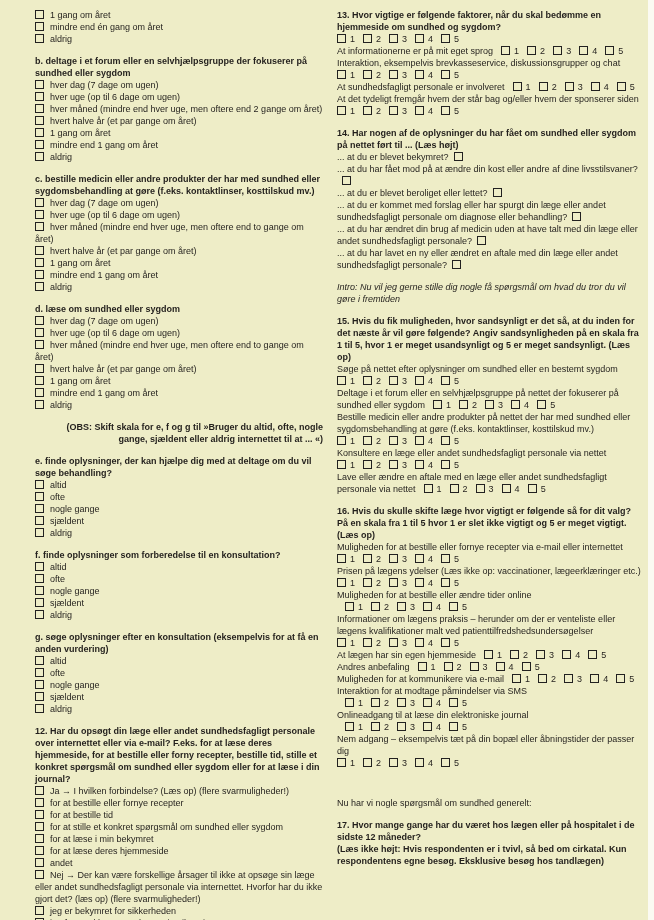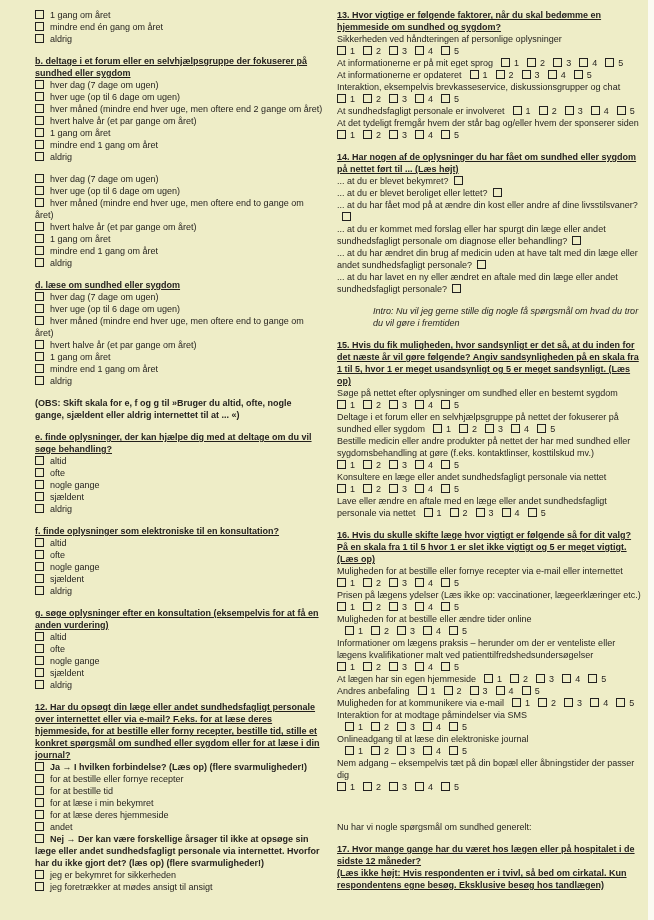--- a/index.html
+++ b/index.html
@@ -11,32 +11,32 @@
     font-size:9px;line-height:12px;
     box-sizing:border-box;
   }
   .edge-strip{position:absolute;top:0;right:0;width:6px;height:100%;background:#fbfaf2;}
   .cols{display:flex;gap:14px;padding:9px 0 0 35px;box-sizing:border-box;}
   .col{box-sizing:border-box;}
   .col.left{flex:0 0 288px;width:288px;}
   .col.right{flex:0 0 305px;width:305px;}
   .block{margin:0 0 10px 0;}
   .block.spacer{height:18px;margin:0;}
-  .q-title{font-weight:bold;text-decoration:underline;}
-  .para.bold{font-weight:bold;}
-  .para.italic{font-style:italic;margin-left:36px;}
+  .q-title{font-weight:bold;}
+  .para.bold{font-weight:bold;text-align:right;}
+  .para.italic{font-style:italic;}
   .opt{margin:0;}
   .cb{
     display:inline-block;width:7px;height:7px;
     border:1.2px solid #222120;
     vertical-align:-0.5px;
     margin-right:6px;
     background:transparent;
   }
-  .lbl.bold{font-weight:bold;}
+  .lbl.bold{font-weight:normal;}
   .scale{white-space:nowrap;}
   .scale .cb{margin:0 0 0 8px;}
   .scale .num{margin-left:4px;}
   .scale-line .scale .cb:first-child{margin-left:0;}
   .titem .tcb{margin-left:5px;margin-right:0;}
 </style>
 </head>
 <body>
 
 <div class="page" id="page" style="background: rgb(238, 237, 199); color: rgb(34, 31, 28);">
@@ -51,20 +51,21 @@
           <div class="q-title">b. deltage i et forum eller en selvhjælpsgruppe der fokuserer på sundhed eller sygdom</div>
           <div class="opt"><span class="cb"></span><span class="lbl">hver dag (7 dage om ugen)</span></div>
           <div class="opt"><span class="cb"></span><span class="lbl">hver uge (op til 6 dage om ugen)</span></div>
           <div class="opt"><span class="cb"></span><span class="lbl">hver måned (mindre end hver uge, men oftere end 2 gange om året)</span></div>
           <div class="opt"><span class="cb"></span><span class="lbl">hvert halve år (et par gange om året)</span></div>
           <div class="opt"><span class="cb"></span><span class="lbl">1 gang om året</span></div>
           <div class="opt"><span class="cb"></span><span class="lbl">mindre end 1 gang om året</span></div>
           <div class="opt"><span class="cb"></span><span class="lbl">aldrig</span></div>
         </div>
         <div class="block">
+          <div class="q-title">c. bestille medicin eller andre produkter der har med sundhed eller sygdomsbehandling at gøre (f.eks. kontaktlinser, kosttilskud mv.)</div>
           <div class="opt"><span class="cb"></span><span class="lbl">hver dag (7 dage om ugen)</span></div>
           <div class="opt"><span class="cb"></span><span class="lbl">hver uge (op til 6 dage om ugen)</span></div>
           <div class="opt"><span class="cb"></span><span class="lbl">hver måned (mindre end hver uge, men oftere end to gange om året)</span></div>
           <div class="opt"><span class="cb"></span><span class="lbl">hvert halve år (et par gange om året)</span></div>
           <div class="opt"><span class="cb"></span><span class="lbl">1 gang om året</span></div>
           <div class="opt"><span class="cb"></span><span class="lbl">mindre end 1 gang om året</span></div>
           <div class="opt"><span class="cb"></span><span class="lbl">aldrig</span></div>
         </div>
         <div class="block">
           <div class="q-title">d. læse om sundhed eller sygdom</div>
@@ -81,66 +82,65 @@
         </div>
         <div class="block">
           <div class="q-title">e. finde oplysninger, der kan hjælpe dig med at deltage om du vil søge behandling?</div>
           <div class="opt"><span class="cb"></span><span class="lbl">altid</span></div>
           <div class="opt"><span class="cb"></span><span class="lbl">ofte</span></div>
           <div class="opt"><span class="cb"></span><span class="lbl">nogle gange</span></div>
           <div class="opt"><span class="cb"></span><span class="lbl">sjældent</span></div>
           <div class="opt"><span class="cb"></span><span class="lbl">aldrig</span></div>
         </div>
         <div class="block">
-          <div class="q-title">f. finde oplysninger som elektroniske til en konsultation?</div>
+          <div class="q-title">f. finde oplysninger som forberedelse til en konsultation?</div>
           <div class="opt"><span class="cb"></span><span class="lbl">altid</span></div>
           <div class="opt"><span class="cb"></span><span class="lbl">ofte</span></div>
           <div class="opt"><span class="cb"></span><span class="lbl">nogle gange</span></div>
           <div class="opt"><span class="cb"></span><span class="lbl">sjældent</span></div>
           <div class="opt"><span class="cb"></span><span class="lbl">aldrig</span></div>
         </div>
         <div class="block">
           <div class="q-title">g. søge oplysninger efter en konsultation (eksempelvis for at få en anden vurdering)</div>
           <div class="opt"><span class="cb"></span><span class="lbl">altid</span></div>
           <div class="opt"><span class="cb"></span><span class="lbl">ofte</span></div>
           <div class="opt"><span class="cb"></span><span class="lbl">nogle gange</span></div>
           <div class="opt"><span class="cb"></span><span class="lbl">sjældent</span></div>
           <div class="opt"><span class="cb"></span><span class="lbl">aldrig</span></div>
         </div>
         <div class="block">
           <div class="q-title">12. Har du opsøgt din læge eller andet sundhedsfagligt personale over internettet eller via e-mail? F.eks. for at læse deres hjemmeside, for at bestille eller forny recepter, bestille tid, stille et konkret spørgsmål om sundhed eller sygdom eller for at læse i din journal?</div>
           <div class="opt"><span class="cb"></span><span class="lbl bold">Ja → I hvilken forbindelse? (Læs op) (flere svarmuligheder!)</span></div>
           <div class="opt"><span class="cb"></span><span class="lbl">for at bestille eller fornye recepter</span></div>
           <div class="opt"><span class="cb"></span><span class="lbl">for at bestille tid</span></div>
+          <div class="opt"><span class="cb"></span><span class="lbl">for at stille et konkret spørgsmål om sundhed eller sygdom</span></div>
           <div class="opt"><span class="cb"></span><span class="lbl">for at læse i min bekymret</span></div>
           <div class="opt"><span class="cb"></span><span class="lbl">for at læse deres hjemmeside</span></div>
           <div class="opt"><span class="cb"></span><span class="lbl">andet</span></div>
           <div class="opt"><span class="cb"></span><span class="lbl bold">Nej → Der kan være forskellige årsager til ikke at opsøge sin læge eller andet sundhedsfagligt personale via internettet. Hvorfor har du ikke gjort det? (læs op) (flere svarmuligheder!)</span></div>
           <div class="opt"><span class="cb"></span><span class="lbl">jeg er bekymret for sikkerheden</span></div>
           <div class="opt"><span class="cb"></span><span class="lbl">jeg foretrækker at mødes ansigt til ansigt</span></div>
         </div>
       </div>
       <div class="col right">
         <div class="block">
           <div class="q-title">13. Hvor vigtige er følgende faktorer, når du skal bedømme en hjemmeside om sundhed og sygdom?</div>
-          <div class="sitem"><span class="txt">Sikkerheden ved håndteringen af personlige oplysninger</span></div>
           <div class="scale-line"><span class="scale"><span class="cb"></span><span class="num">1</span><span class="cb"></span><span class="num">2</span><span class="cb"></span><span class="num">3</span><span class="cb"></span><span class="num">4</span><span class="cb"></span><span class="num">5</span></span></div>
           <div class="sitem"><span class="txt">At informationerne er på mit eget sprog</span><span class="scale"><span class="cb"></span><span class="num">1</span><span class="cb"></span><span class="num">2</span><span class="cb"></span><span class="num">3</span><span class="cb"></span><span class="num">4</span><span class="cb"></span><span class="num">5</span></span></div>
-          <div class="sitem"><span class="txt">At informationerne er opdateret</span><span class="scale"><span class="cb"></span><span class="num">1</span><span class="cb"></span><span class="num">2</span><span class="cb"></span><span class="num">3</span><span class="cb"></span><span class="num">4</span><span class="cb"></span><span class="num">5</span></span></div>
           <div class="sitem"><span class="txt">Interaktion, eksempelvis brevkasseservice, diskussionsgrupper og chat</span></div>
           <div class="scale-line"><span class="scale"><span class="cb"></span><span class="num">1</span><span class="cb"></span><span class="num">2</span><span class="cb"></span><span class="num">3</span><span class="cb"></span><span class="num">4</span><span class="cb"></span><span class="num">5</span></span></div>
           <div class="sitem"><span class="txt">At sundhedsfagligt personale er involveret</span><span class="scale"><span class="cb"></span><span class="num">1</span><span class="cb"></span><span class="num">2</span><span class="cb"></span><span class="num">3</span><span class="cb"></span><span class="num">4</span><span class="cb"></span><span class="num">5</span></span></div>
           <div class="sitem"><span class="txt">At det tydeligt fremgår hvem der står bag og/eller hvem der sponserer siden</span></div>
           <div class="scale-line"><span class="scale"><span class="cb"></span><span class="num">1</span><span class="cb"></span><span class="num">2</span><span class="cb"></span><span class="num">3</span><span class="cb"></span><span class="num">4</span><span class="cb"></span><span class="num">5</span></span></div>
         </div>
         <div class="block">
           <div class="q-title">14. Har nogen af de oplysninger du har fået om sundhed eller sygdom på nettet ført til ... (Læs højt)</div>
           <div class="titem"><span class="txt">... at du er blevet bekymret?</span><span class="cb tcb"></span></div>
+          <div class="titem"><span class="txt">... at du har fået mod på at ændre din kost eller andre af dine livsstilsvaner?</span><span class="cb tcb"></span></div>
           <div class="titem"><span class="txt">... at du er blevet beroliget eller lettet?</span><span class="cb tcb"></span></div>
-          <div class="titem"><span class="txt">... at du har fået mod på at ændre din kost eller andre af dine livsstilsvaner?</span><span class="cb tcb"></span></div>
           <div class="titem"><span class="txt">... at du er kommet med forslag eller har spurgt din læge eller andet sundhedsfagligt personale om diagnose eller behandling?</span><span class="cb tcb"></span></div>
           <div class="titem"><span class="txt">... at du har ændret din brug af medicin uden at have talt med din læge eller andet sundhedsfagligt personale?</span><span class="cb tcb"></span></div>
           <div class="titem"><span class="txt">... at du har lavet en ny eller ændret en aftale med din læge eller andet sundhedsfagligt personale?</span><span class="cb tcb"></span></div>
         </div>
         <div class="block">
           <div class="para italic">Intro: Nu vil jeg gerne stille dig nogle få spørgsmål om hvad du tror du vil gøre i fremtiden</div>
         </div>
         <div class="block">
           <div class="q-title">15. Hvis du fik muligheden, hvor sandsynligt er det så, at du inden for det næste år vil gøre følgende? Angiv sandsynligheden på en skala fra 1 til 5, hvor 1 er meget usandsynligt og 5 er meget sandsynligt. (Læs op)</div>
           <div class="sitem"><span class="txt">Søge på nettet efter oplysninger om sundhed eller en bestemt sygdom</span></div>

